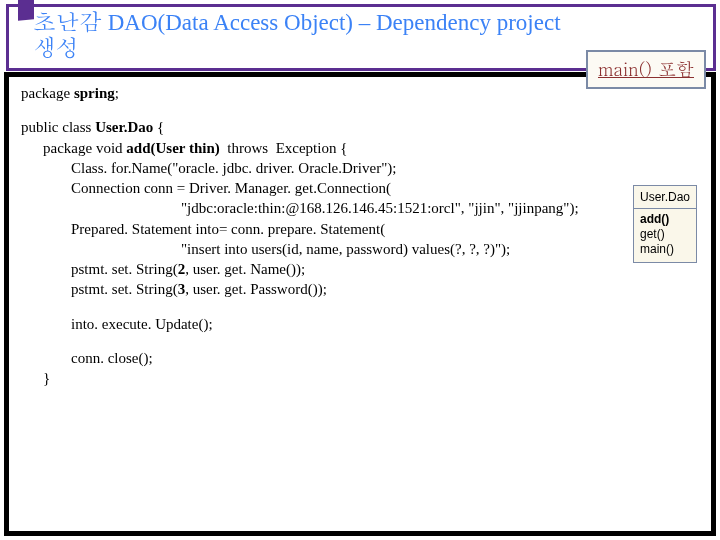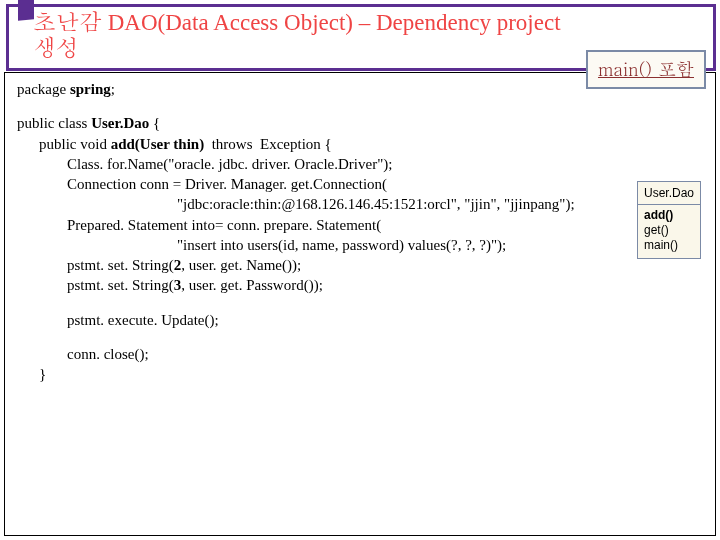--- a/index.html
+++ b/index.html
@@ -27,21 +27,21 @@
     right: 4px;
   }
   .title-box {
     border: 3px solid #5b2e91;
     padding: 3px 8px 5px 24px;
     font-size: 23px;
     color: #1f3e6d;
     line-height: 1.15;
     font-family: "Times New Roman", Batang, serif;
   }
-  .title-box .ko { color: #ef4444; }
+  .title-box .ko { color: #3b82f6; }
   .title-tab {
     position: absolute;
     left: 12px;
     top: -6px;
     width: 16px;
     height: 22px;
     background: #5b2e91;
     transform: skewY(-6deg);
   }
 
@@ -60,21 +60,21 @@
     z-index: 5;
   }
 
   
   .code-area {
     position: absolute;
     top: 72px;
     left: 4px;
     right: 4px;
     bottom: 4px;
-    border: 1px solid #000000;
+    border: 5px solid #000000;
     padding: 6px 10px 6px 12px;
     font-family: "Times New Roman", Batang, serif;
     font-size: 15px;
     line-height: 1.35;
   }
 
   .code-area .line { white-space: pre; }
   .i1 { padding-left: 0; }
   .i2 { padding-left: 22px; }
   .i3 { padding-left: 50px; }
@@ -124,33 +124,33 @@
   <div class="main-badge">main() 포함</div>
 
   <div class="code-area">
 
     <div class="line i1"><span>package </span><span class="kw">spring</span><span>;</span></div>
 
     <div class="gap"></div>
 
     <div class="line i1"><span>public class </span><span class="kw">User.Dao</span><span> {</span></div>
 
-    <div class="line i2"><span>public void </span><span class="kw">add(User thin)</span><span>  throws  Exception {</span></div>
+    <div class="line i2"><span>package void </span><span class="kw">add(User thin)</span><span>  throws  Exception {</span></div>
 
     <div class="line i3">Class. for.Name("oracle. jdbc. driver. Oracle.Driver");</div>
     <div class="line i3">Connection conn = Driver. Manager. get.Connection(</div>
     <div class="line i4">"jdbc:oracle:thin:@168.126.146.45:1521:orcl", "jjin", "jjinpang");</div>
     <div class="line i3">Prepared. Statement into= conn. prepare. Statement(</div>
     <div class="line i5">"insert into users(id, name, password) values(?, ?, ?)");</div>
 
     <div class="line i3"><span>pstmt. set. String(</span><span class="kw">2</span><span>, user. get. Name());</span></div>
     <div class="line i3"><span>pstmt. set. String(</span><span class="kw">3</span><span>, user. get. Password());</span></div>
 
     <div class="gap"></div>
-    <div class="line i3">pstmt. execute. Update();</div>
+    <div class="line i3">into. execute. Update();</div>
 
     <div class="gap"></div>
     <div class="line i3">conn. close();</div>
     <div class="line i2">}</div>
 
     <div class="class-card">
       <div class="class-name">User.Dao</div>
       <div class="class-methods">
         <div class="strong">add()</div>
         <div>get()</div>

